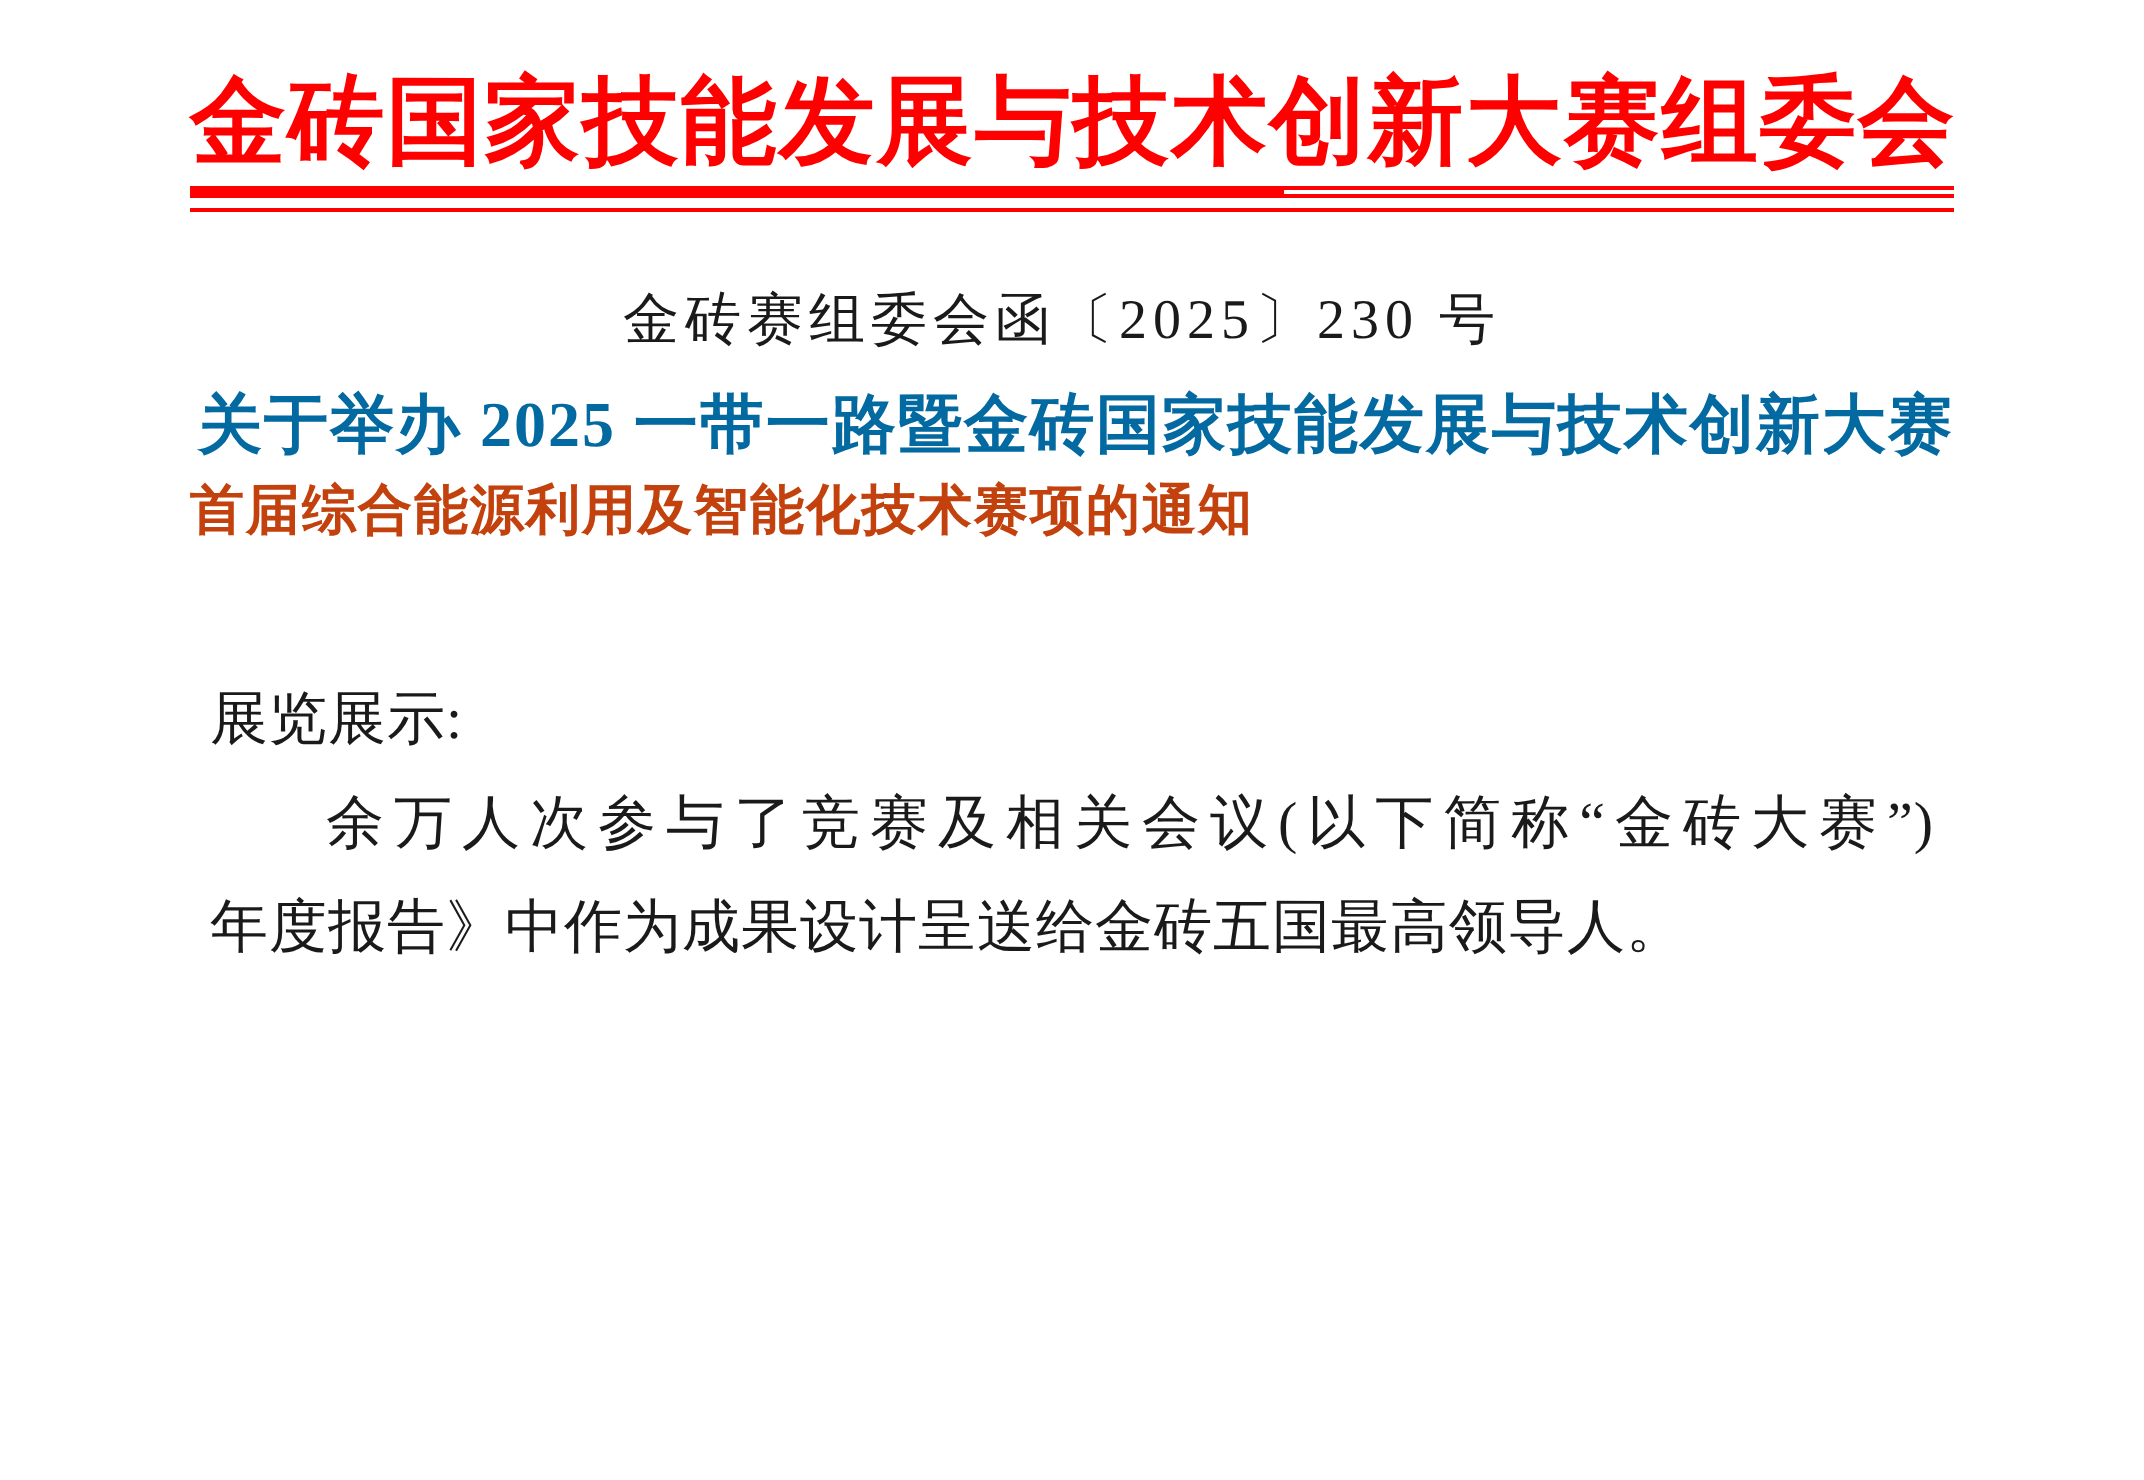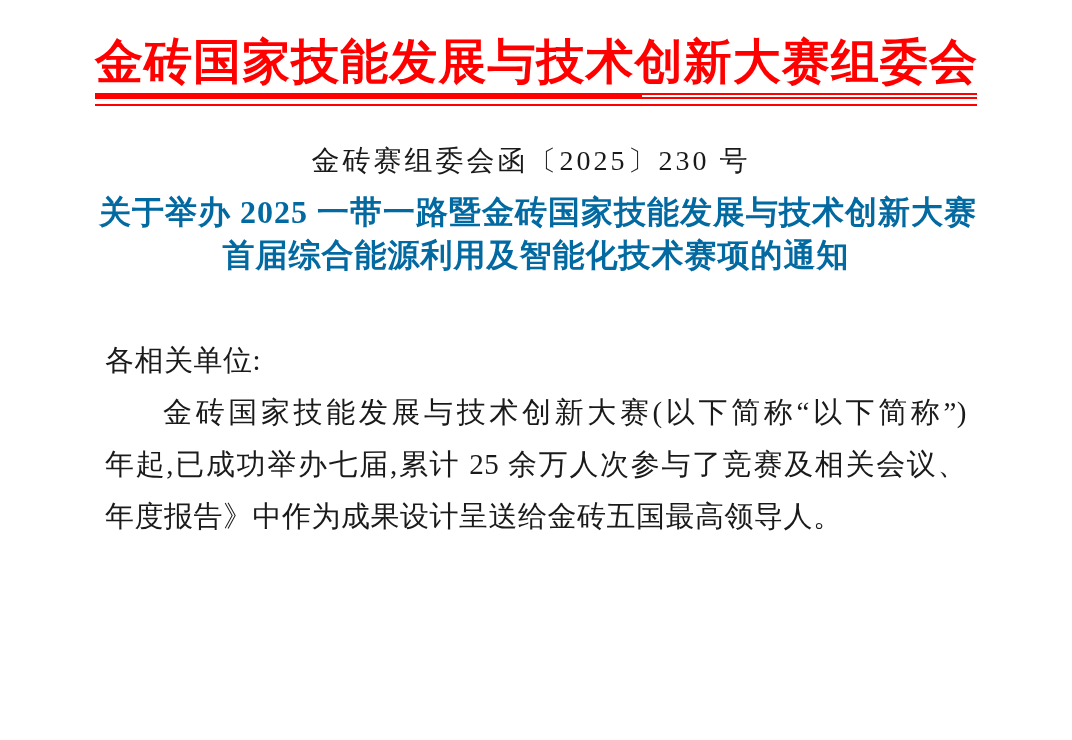--- a/index.html
+++ b/index.html
@@ -66,26 +66,25 @@
   .title { margin-top: 14px; }
   .title-1 {
     font-size: 32px;
     line-height: 40px;
     font-weight: 700;
     text-align: right;
     letter-spacing: 1px;
     color: #0369a1;
   }
   .title-2 {
-    font-size: 32px;
+    font-size: 27px;
     line-height: 46px;
     font-weight: 700;
-    text-align: center;
     letter-spacing: 1px;
-    color: #0369a1;
+    color: #c2410c;
   }
   
   .body-text {
     margin: 56px 10px 0 10px;
     font-size: 29px;
     line-height: 52px;
     color: #1a1a1a;
   }
   .body-line {
     letter-spacing: 0.5px;
@@ -114,19 +113,18 @@
   </div>
 
   <div class="doc-number">金砖赛组委会函〔2025〕230 号</div>
 
   <div class="title">
     <div class="title-1">关于举办 2025 一带一路暨金砖国家技能发展与技术创新大赛</div>
     <div class="title-2">首届综合能源利用及智能化技术赛项的通知</div>
   </div>
 
   <div class="body-text">
-    <div class="body-line no-justify">各相关单位:</div>
-    <div class="body-line indent">金砖国家技能发展与技术创新大赛(以下简称“以下简称”)</div>
-    <div class="body-line">年起,已成功举办七届,累计 25 余万人次参与了竞赛及相关会议、</div>
+    <div class="body-line no-justify">展览展示:</div>
+    <div class="body-line indent">余万人次参与了竞赛及相关会议(以下简称“金砖大赛”)</div>
     <div class="body-line no-justify">年度报告》中作为成果设计呈送给金砖五国最高领导人。</div>
   </div>
 
 </div>
 
 </body></html>

